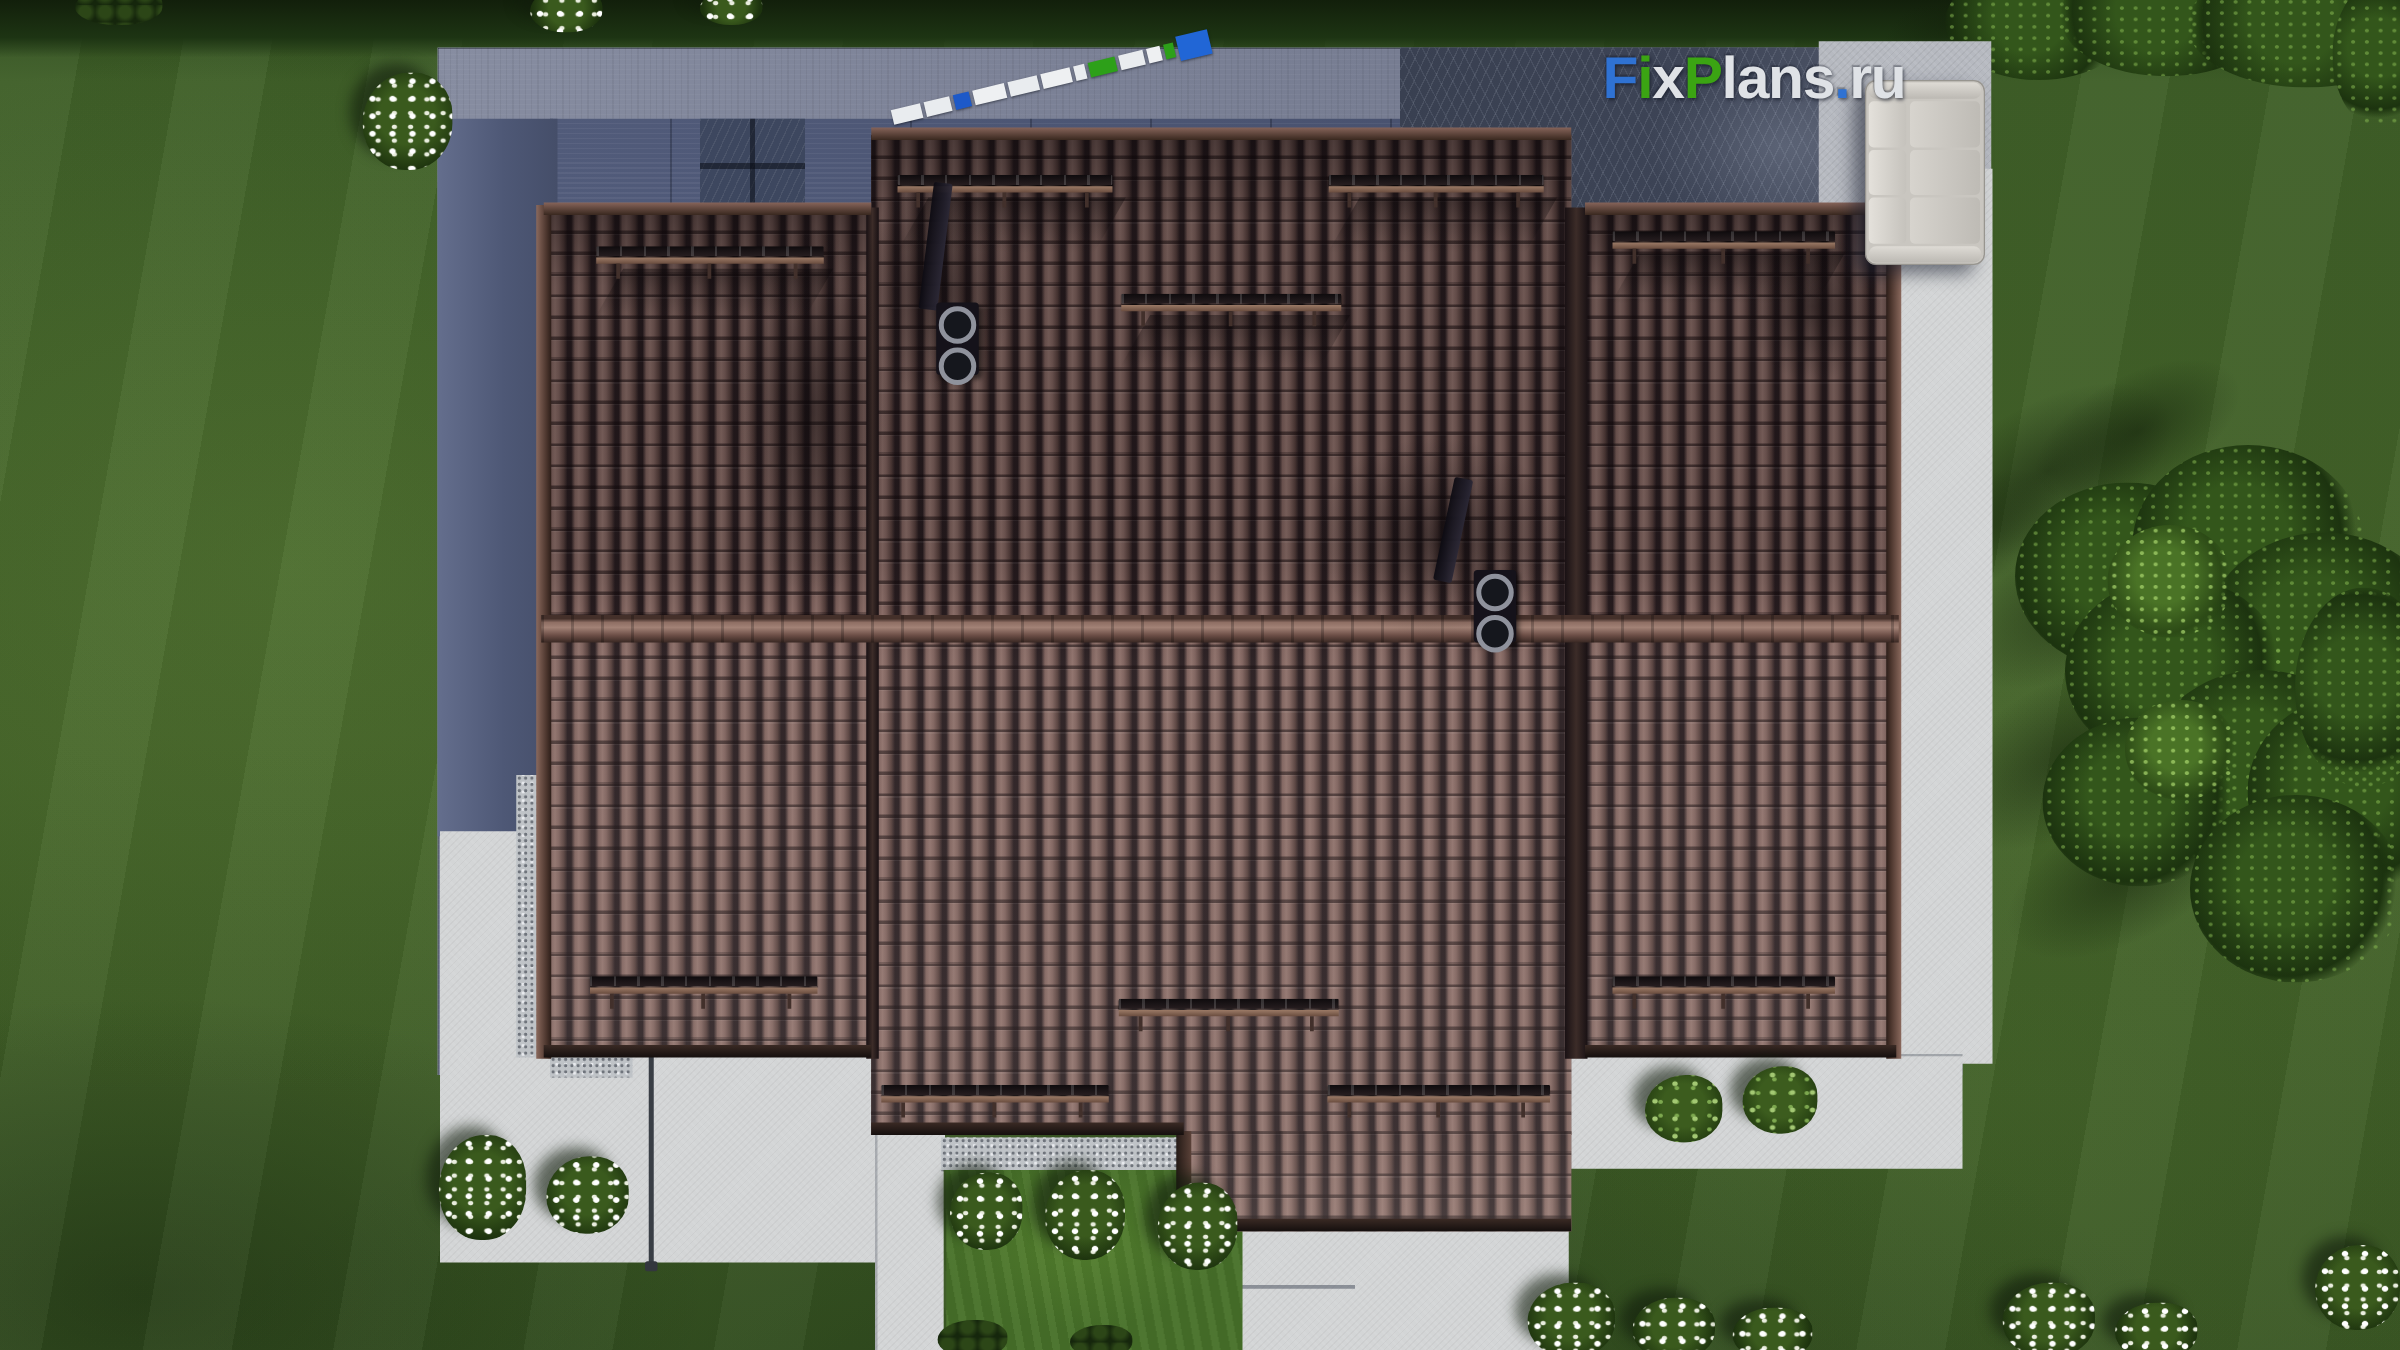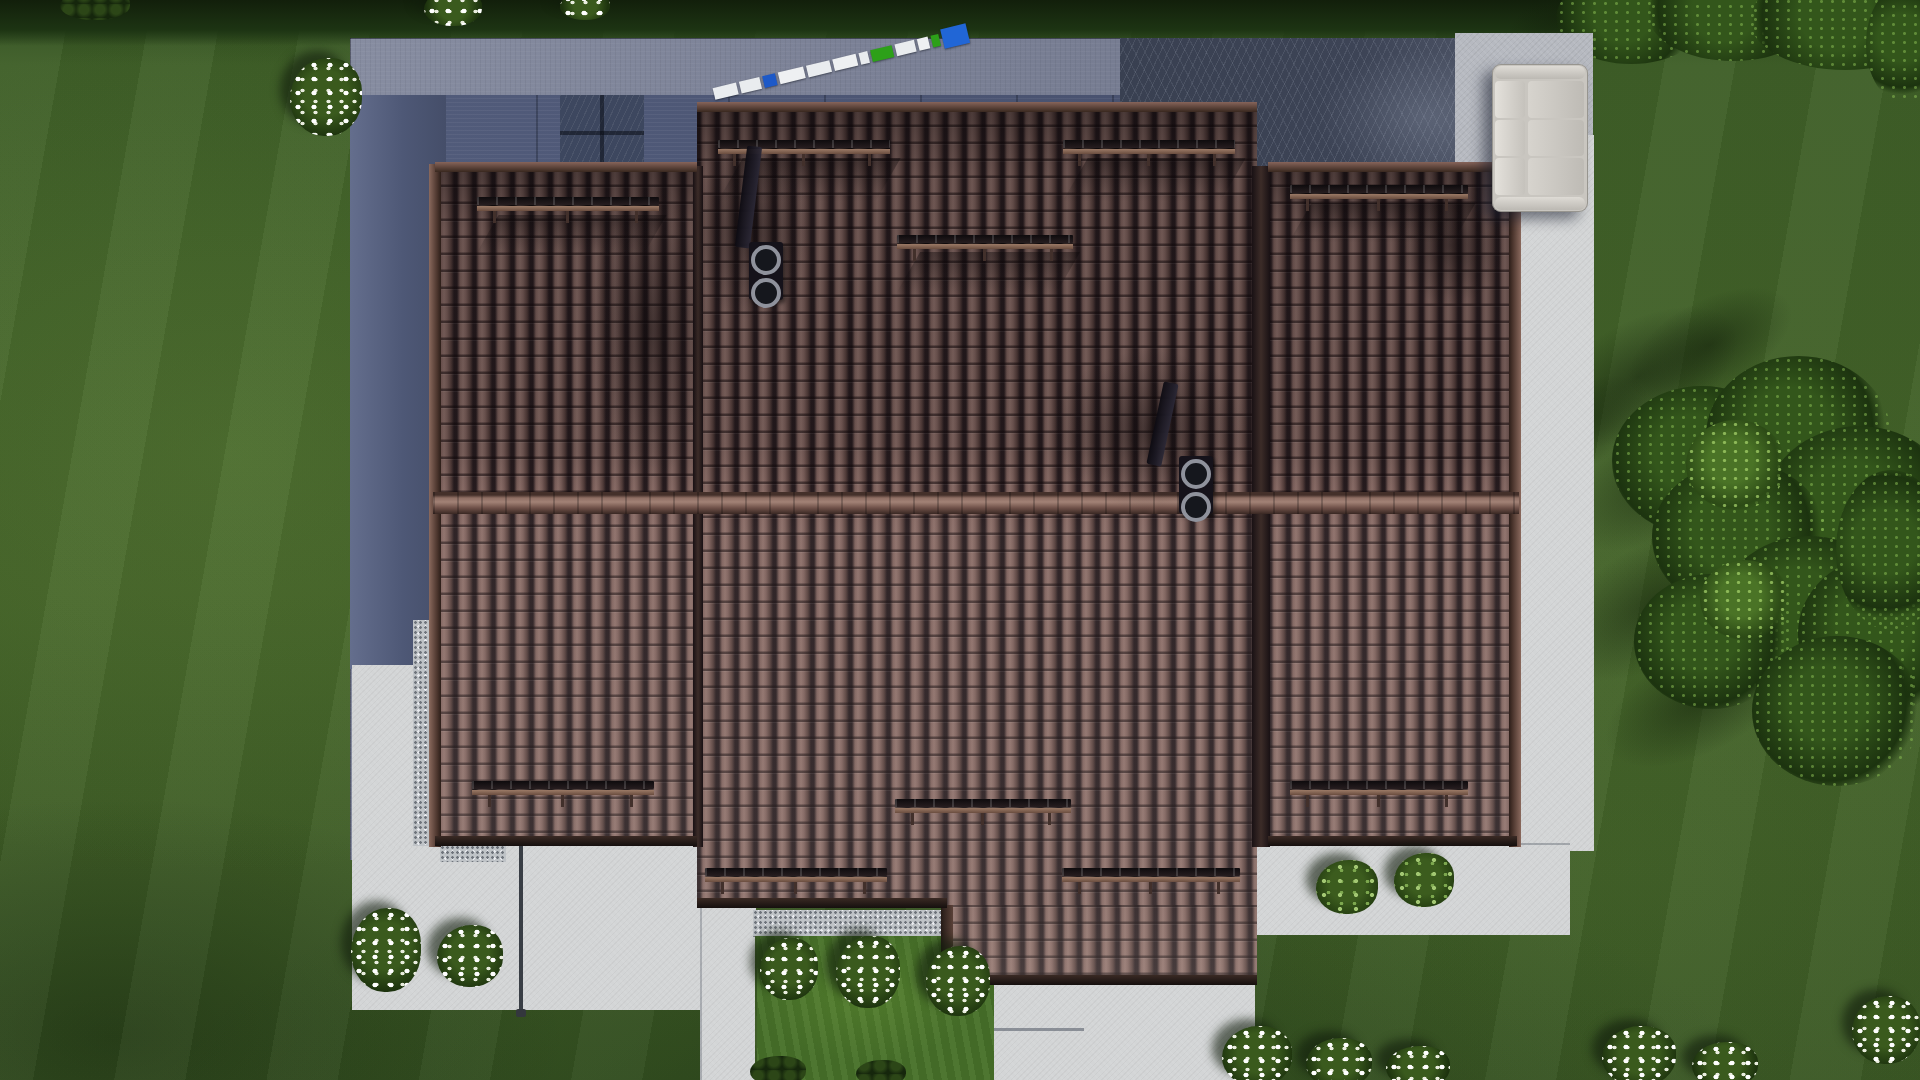--- a/index.html
+++ b/index.html
@@ -385,14 +385,17 @@
       <div class="bush" style="left: 1602px; top: 1026px; width: 74px; height: 60px;"></div>
       <div class="bush" style="left: 1692px; top: 1042px; width: 66px; height: 46px;"></div>
       <div class="bush" style="left: 1852px; top: 996px; width: 68px; height: 68px;"></div>
       <div class="bush green" style="left: 1316px; top: 860px; width: 62px; height: 54px;"></div>
       <div class="bush green" style="left: 1394px; top: 853px; width: 60px; height: 54px;"></div>
       <div class="bush dark" style="left: 750px; top: 1056px; width: 56px; height: 30px;"></div>
       <div class="bush dark" style="left: 856px; top: 1060px; width: 50px; height: 26px;"></div>
       <div class="bush dark" style="left: 60px; top: -10px; width: 70px; height: 30px;"></div>
     </div>
 
+  <div class="abs logo">
+    <span style="color:#2f72d3">F</span><span style="color:#3ba413">i</span><span style="color:#dfe2e6">x</span><span style="color:#3ba413">P</span><span style="color:#dfe2e6">lans</span><span style="color:#2f72d3">.</span><span style="color:#dfe2e6">ru</span>
+  </div>
 
 </div>
 
 </body></html>

